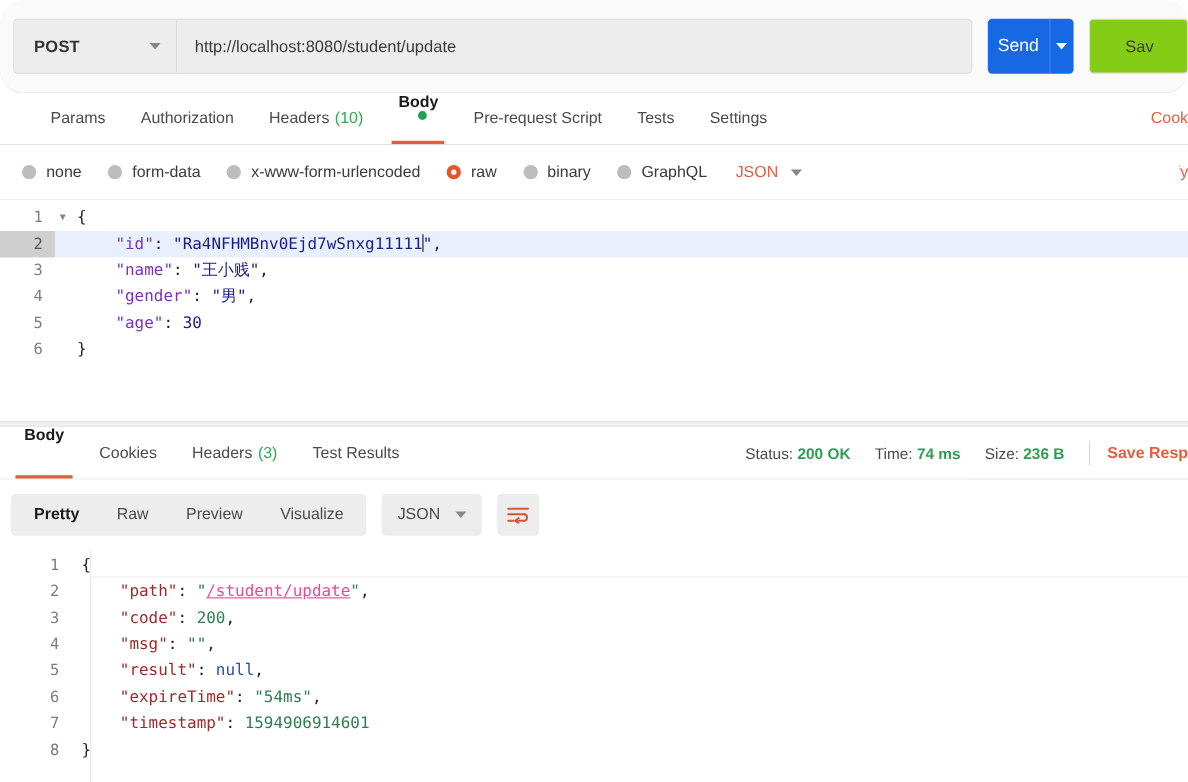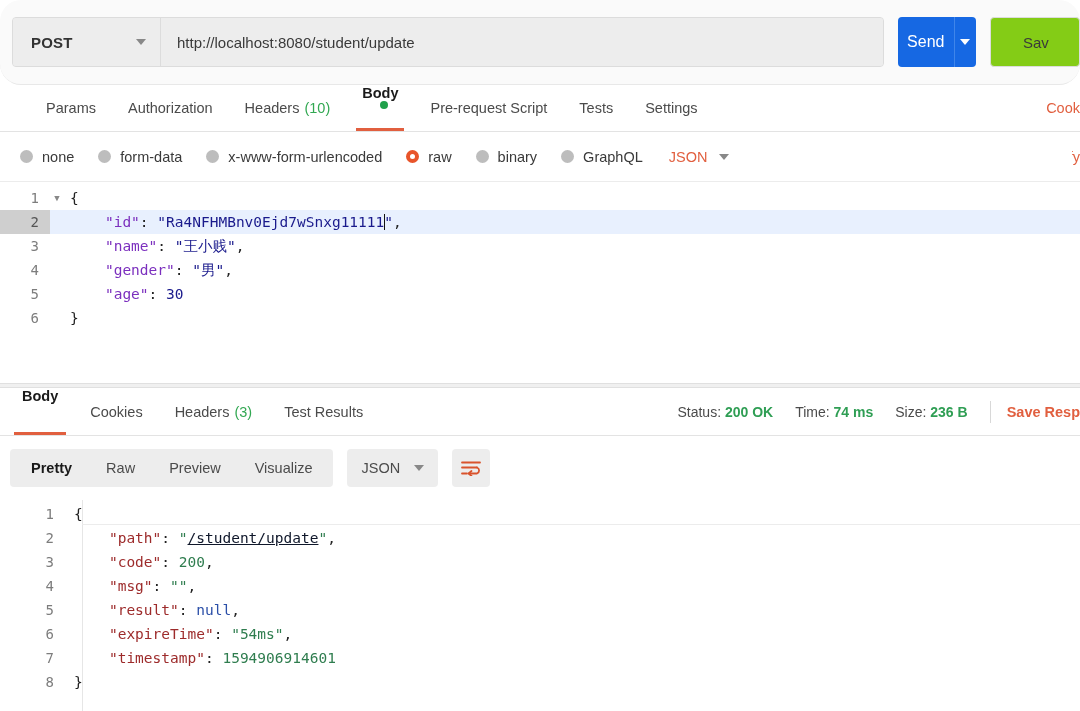--- a/index.html
+++ b/index.html
@@ -213,21 +213,21 @@
     position: absolute; top: 500px; left: 0; width: 1080px; height: 211px;
     background: #fff; overflow: hidden; padding-top: 2px;
   }
   .resp-editor .gutter { flex: 0 0 68px; padding-right: 14px; }
   .resp-editor .code-line { height: 24px; }
   .rs-key { color: #9d2b2b; }
   .rs-str { color: #2f7d4f; }
   .rs-num { color: #2f7d4f; }
   .rs-null { color: #2b4fa8; }
   .rs-punc { color: #222; }
-  .rs-link { color: #0f172a; text-decoration: underline; }
+  .rs-link { color: #ec4899; text-decoration: underline; }
   .resp-editor .code-line:first-child .code-text { border-left: 1px solid #d8d8d8; }
   .rs-line1-rule {
     position: absolute; left: 82px; right: 0; top: 24px; height: 1px;
     background: #ececec;
   }
   .rs-vrule {
     position: absolute; left: 82px; top: 0; width: 1px; height: 211px;
     background: #e6e6e6;
   }
 </style>

